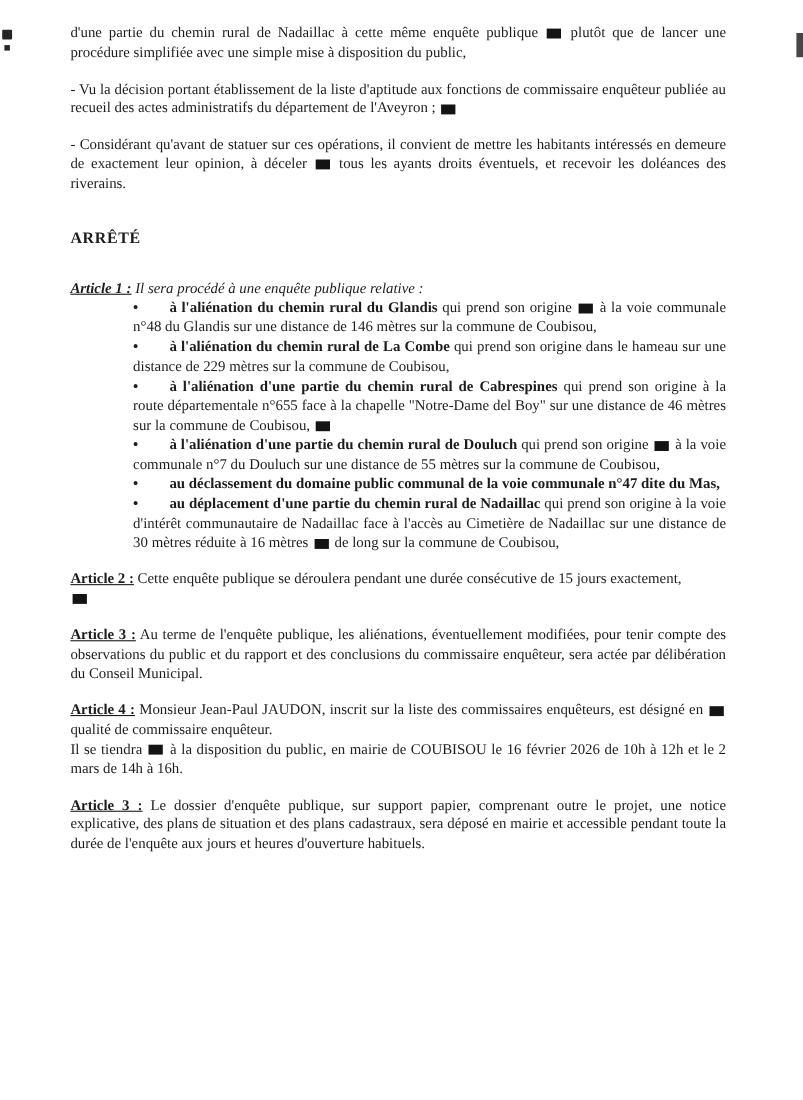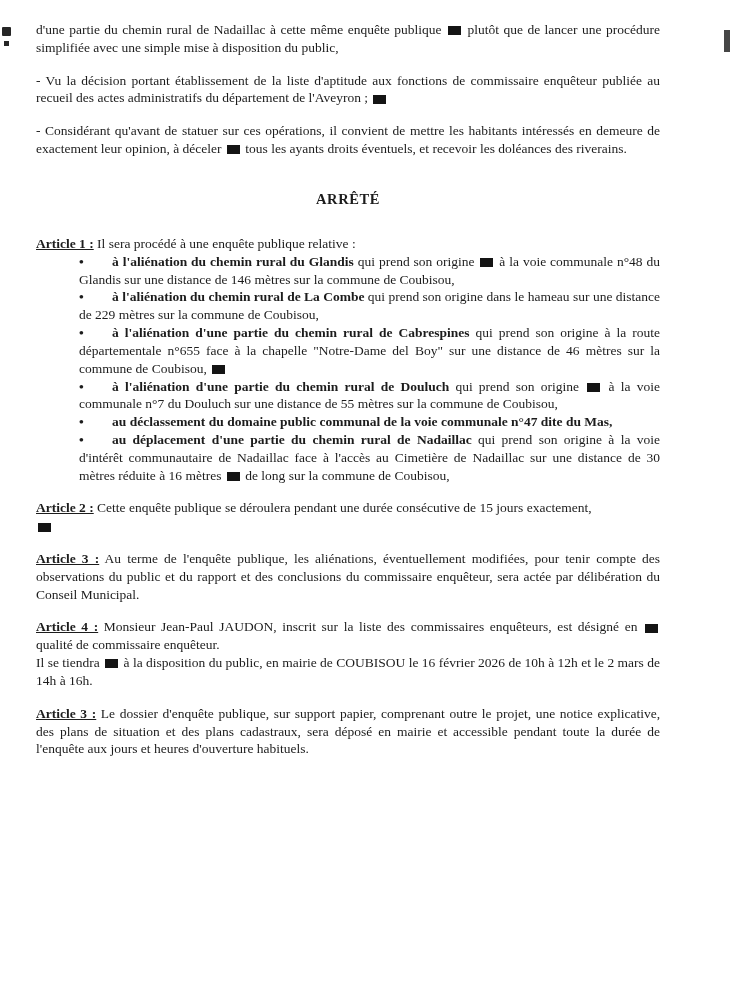--- a/index.html
+++ b/index.html
@@ -6,26 +6,26 @@
   .page{
     position:relative;
     width:730px;height:1000px;
     background:var(--bg,#ffffff);
     color:var(--ink,#1c1c1c);
     font-family:"Liberation Serif","DejaVu Serif",serif;
     font-size:13.5px;
     line-height:1.32;
     overflow:hidden;
   }
-  .content{padding:21px 70px 0 36px;}
+  .content{padding:21px 70px 0 64px;}
   p.para{margin:0 0 15px 0;text-align:justify;}
-  p.bullet{margin:0 0 0 43px;text-align:justify;}
+  p.bullet{margin:0 0 0 57px;text-align:justify;}
   .marker{display:inline-block;width:33px;font-weight:bold;}
   .heading{
-    text-align:center;font-weight:bold;
+    text-align:left;font-weight:bold;
     font-size:14.5px;letter-spacing:0.6px;
     margin:32px 0 26px 0;
   }
   .b{font-weight:bold;}
   .u{text-decoration:underline;}
   .redact{
     display:inline-block;width:13px;height:9px;
     background:var(--redact,#141414);
     vertical-align:middle;margin:0 2px;
   }
@@ -39,21 +39,21 @@
 
 <div class="page">
   <div class="content">
     <div id="intro">
         <p class="para"><span class="">d'une partie du chemin rural de Nadaillac à cette même enquête publique </span><span class="redact"></span><span class=""> plutôt que de lancer une procédure simplifiée avec une simple mise à disposition du public,</span></p>
         <p class="para"><span class="">- Vu la décision portant établissement de la liste d'aptitude aux fonctions de commissaire enquêteur publiée au recueil des actes administratifs du département de l'Aveyron ; </span><span class="redact"></span></p>
         <p class="para"><span class="">- Considérant qu'avant de statuer sur ces opérations, il convient de mettre les habitants intéressés en demeure de exactement leur opinion, à déceler </span><span class="redact"></span><span class=""> tous les ayants droits éventuels, et recevoir les doléances des riverains.</span></p>
       </div>
     <div class="heading">ARRÊTÉ</div>
     <div id="articles">
-        <p class="para" style="margin-bottom: 0px;"><span class="b u">Article 1 :</span><span class=""> Il sera procédé à une enquête publique relative :</span></p>
+        <p class="para" style="margin-bottom: 0px; font-style: italic;"><span class="b u">Article 1 :</span><span class=""> Il sera procédé à une enquête publique relative :</span></p>
         <p class="bullet"><span class="marker b">•</span><span class="b ">à l'aliénation du chemin rural du Glandis</span><span class=""> qui prend son origine </span><span class="redact"></span><span class=""> à la voie communale n°48 du Glandis sur une distance de 146 mètres sur la commune de Coubisou,</span></p>
         <p class="bullet"><span class="marker b">•</span><span class="b ">à l'aliénation du chemin rural de La Combe</span><span class=""> qui prend son origine dans le hameau sur une distance de 229 mètres sur la commune de Coubisou,</span></p>
         <p class="bullet"><span class="marker b">•</span><span class="b ">à l'aliénation d'une partie du chemin rural de Cabrespines</span><span class=""> qui prend son origine à la route départementale n°655 face à la chapelle "Notre-Dame del Boy" sur une distance de 46 mètres sur la commune de Coubisou, </span><span class="redact"></span></p>
         <p class="bullet"><span class="marker b">•</span><span class="b ">à l'aliénation d'une partie du chemin rural de Douluch</span><span class=""> qui prend son origine </span><span class="redact"></span><span class=""> à la voie communale n°7 du Douluch sur une distance de 55 mètres sur la commune de Coubisou,</span></p>
         <p class="bullet"><span class="marker b">•</span><span class="b ">au déclassement du domaine public communal de la voie communale n°47 dite du Mas,</span></p>
         <p class="bullet" style="margin-bottom: 15px;"><span class="marker b">•</span><span class="b ">au déplacement d'une partie du chemin rural de Nadaillac</span><span class=""> qui prend son origine à la voie d'intérêt communautaire de Nadaillac face à l'accès au Cimetière de Nadaillac sur une distance de 30 mètres réduite à 16 mètres </span><span class="redact"></span><span class=""> de long sur la commune de Coubisou,</span></p>
         <p class="para"><span class="b u">Article 2 :</span><span class=""> Cette enquête publique se déroulera pendant une durée consécutive de 15 jours exactement,</span><br><span class="redact"></span><br></p>
         <p class="para"><span class="b u">Article 3 :</span><span class=""> Au terme de l'enquête publique, les aliénations, éventuellement modifiées, pour tenir compte des observations du public et du rapport et des conclusions du commissaire enquêteur, sera actée par délibération du Conseil Municipal.</span></p>
         <p class="para"><span class="b u">Article 4 :</span><span class=""> Monsieur Jean-Paul JAUDON, inscrit sur la liste des commissaires enquêteurs, est désigné en </span><span class="redact"></span><span class=""> qualité de commissaire enquêteur.</span><br><span class="">Il se tiendra </span><span class="redact"></span><span class=""> à la disposition du public, en mairie de COUBISOU le 16 février 2026 de 10h à 12h et le 2 mars de 14h à 16h.</span></p>
         <p class="para"><span class="b u">Article 3 :</span><span class=""> Le dossier d'enquête publique, sur support papier, comprenant outre le projet, une notice explicative, des plans de situation et des plans cadastraux, sera déposé en mairie et accessible pendant toute la durée de l'enquête aux jours et heures d'ouverture habituels.</span></p>

